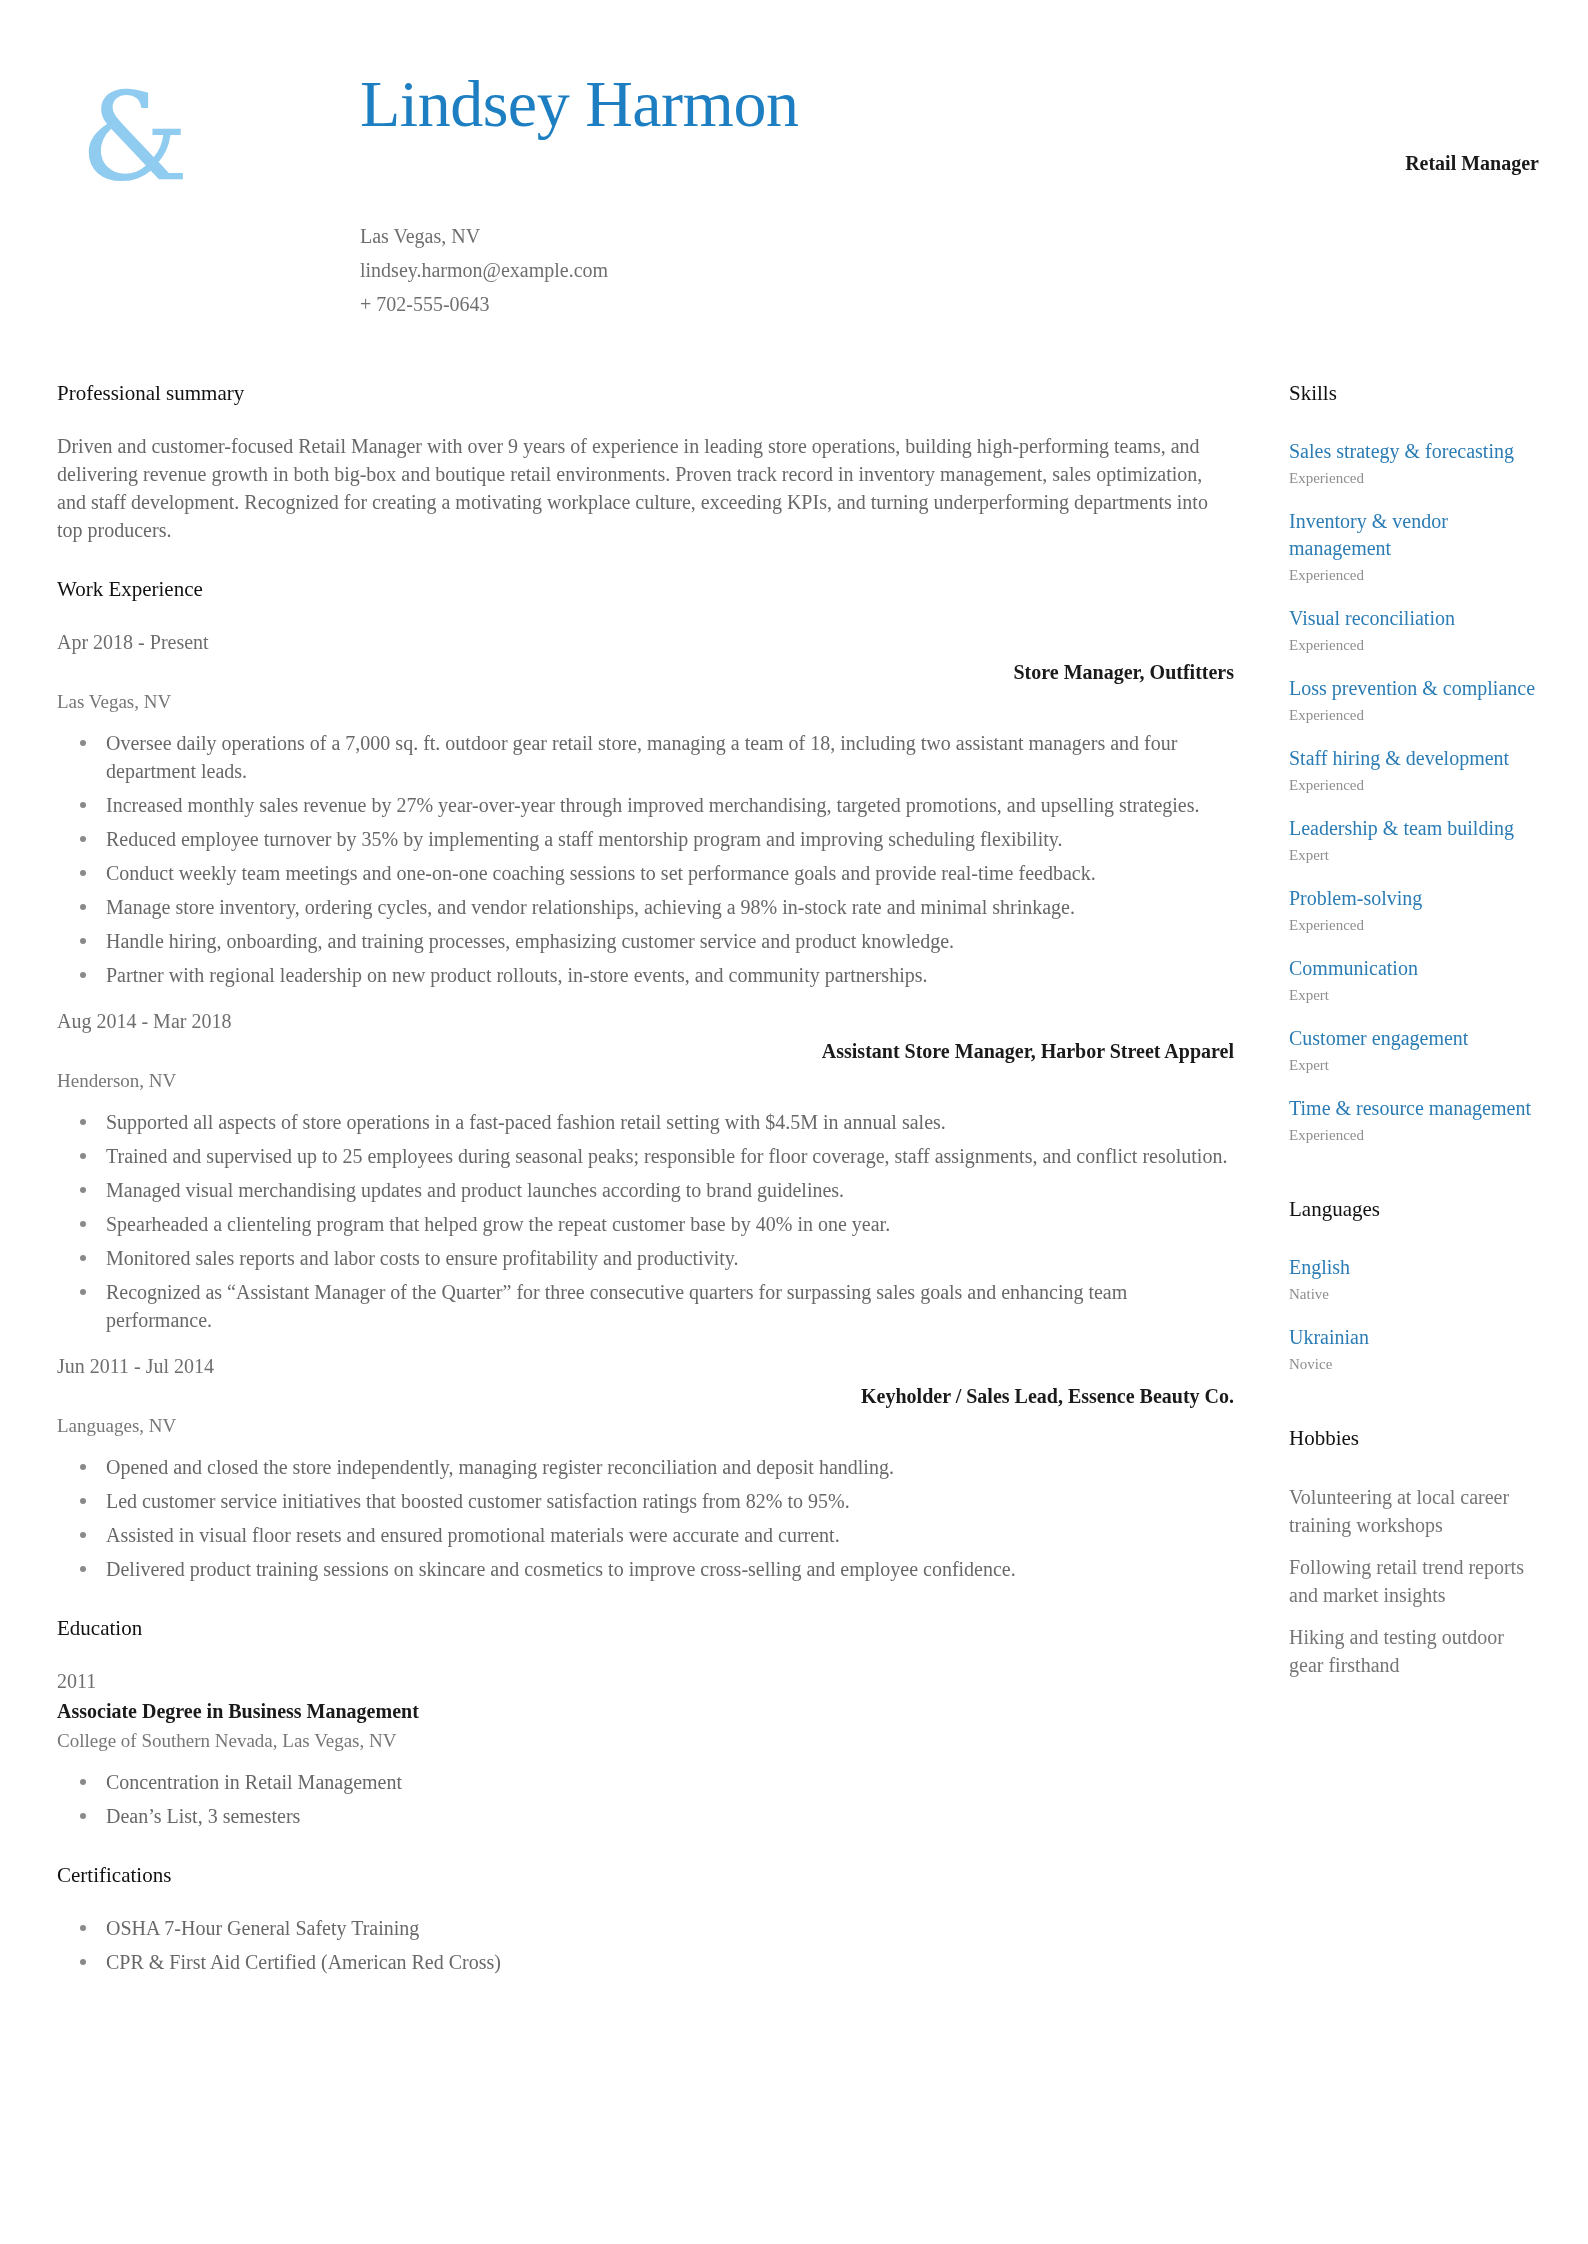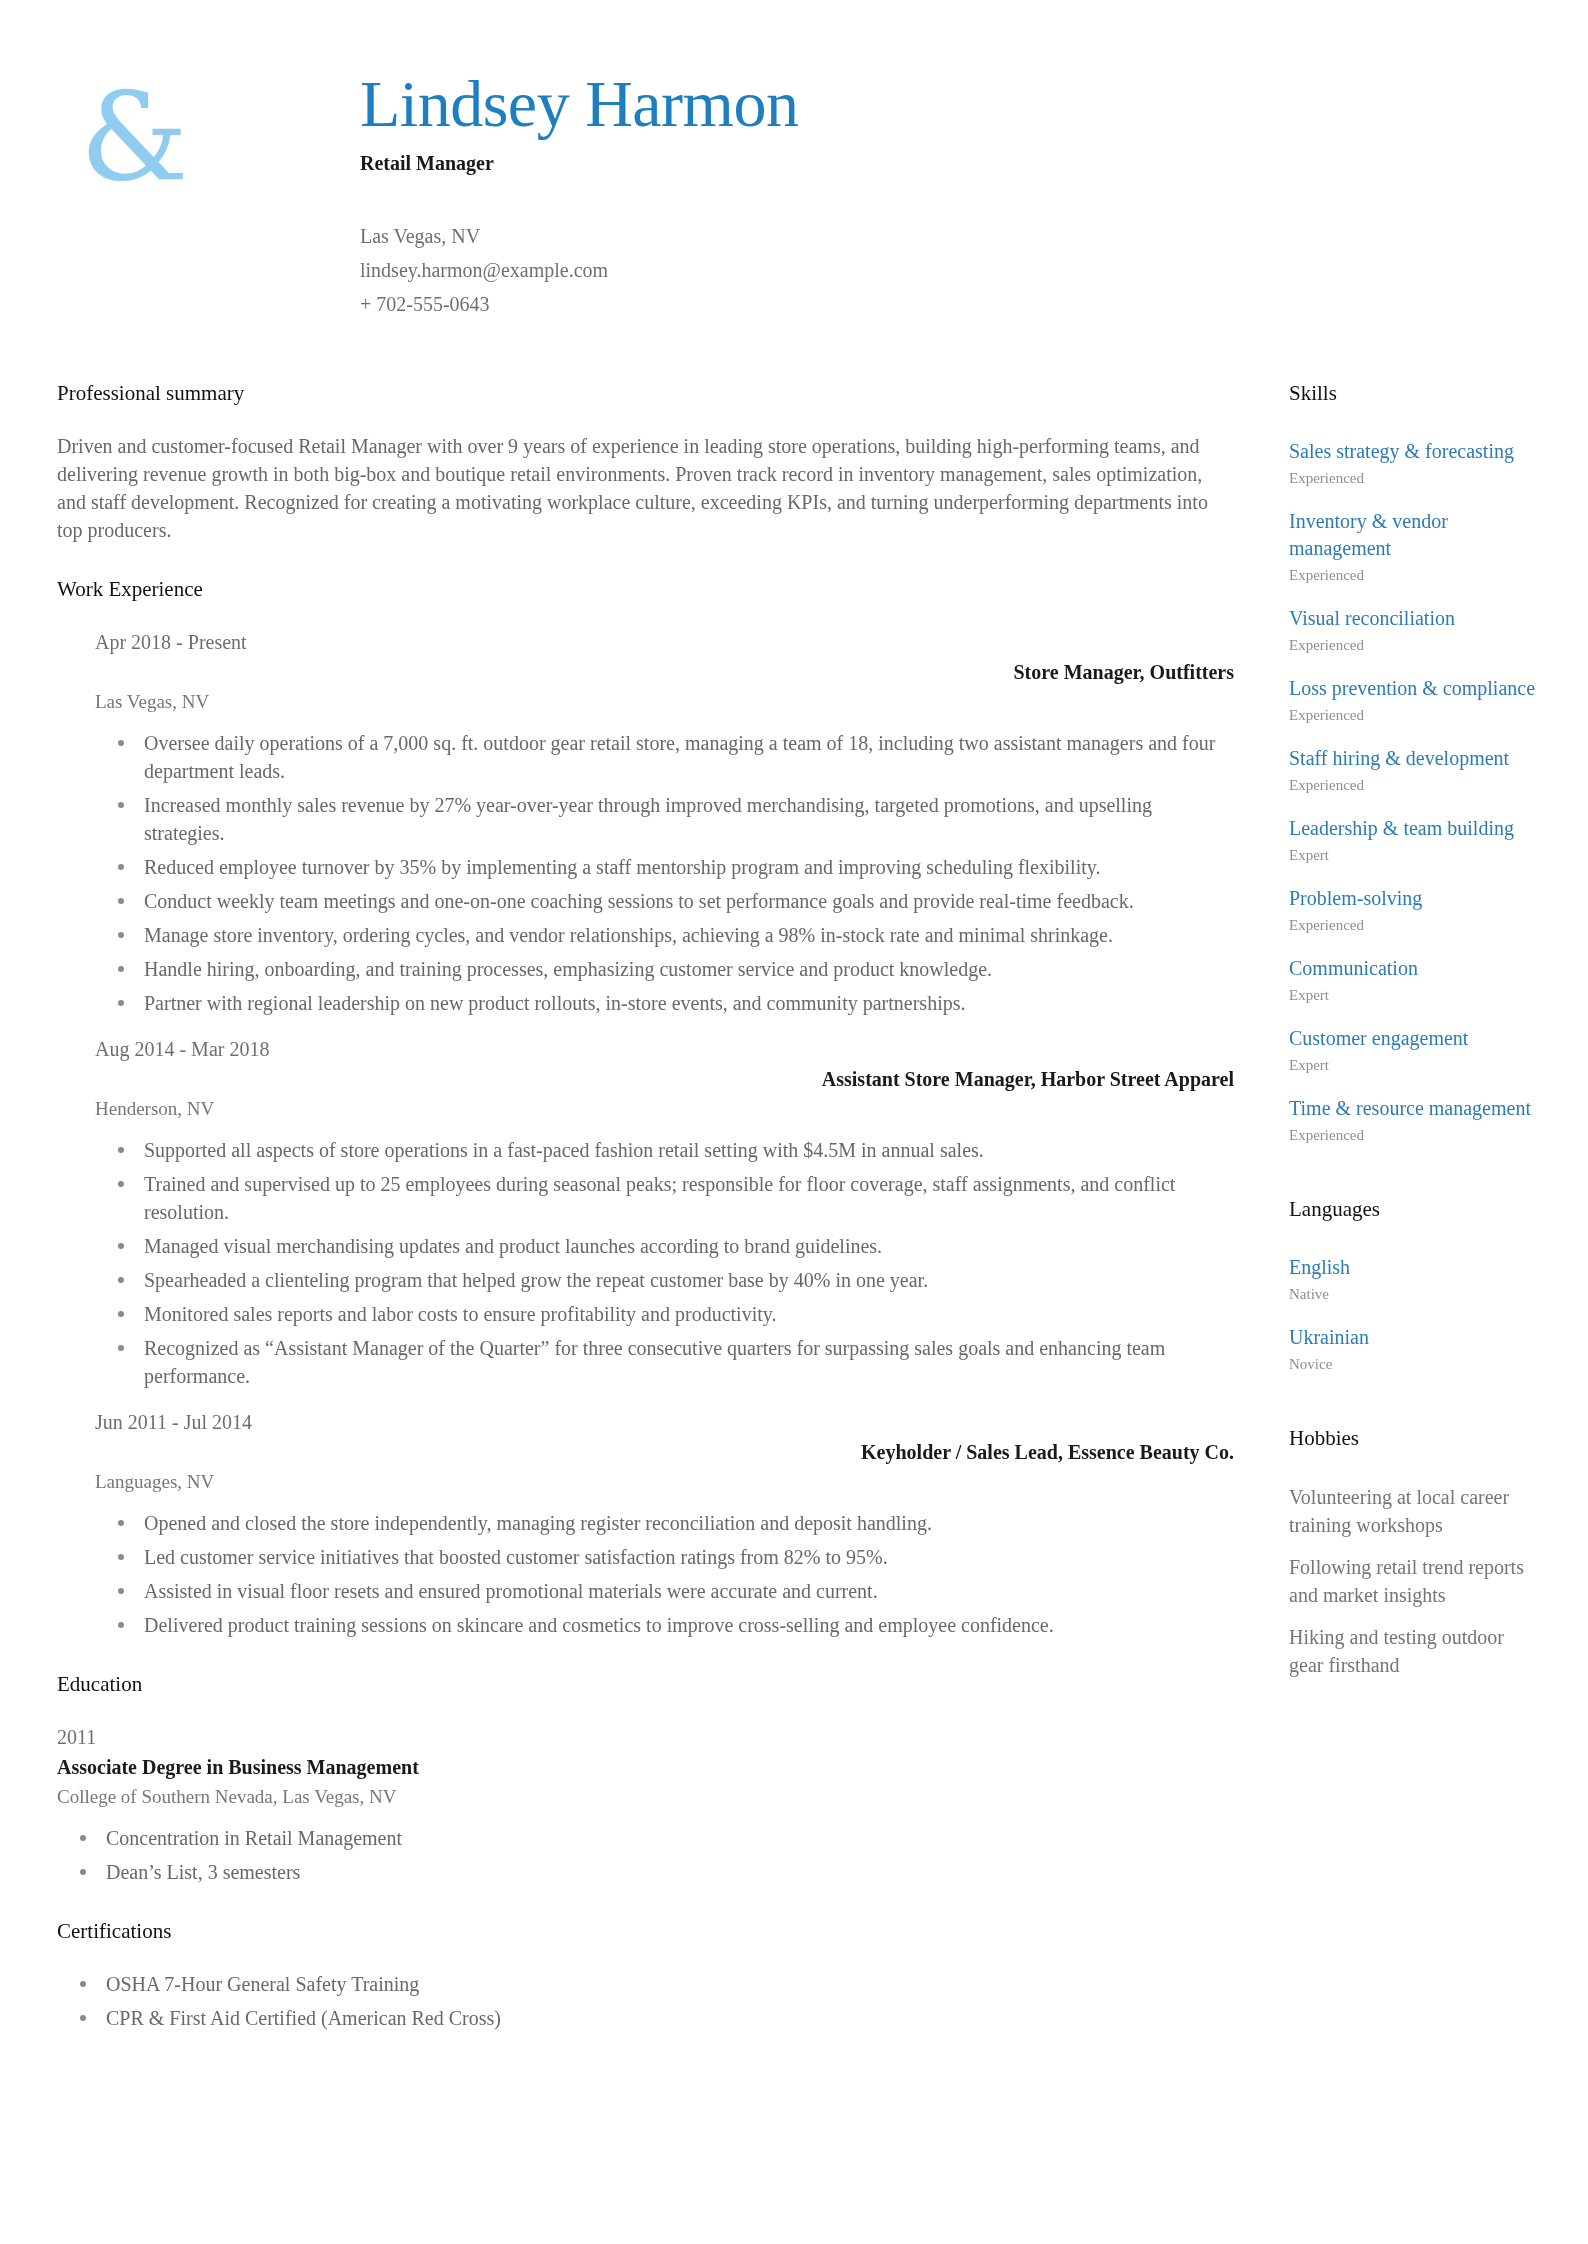--- a/index.html
+++ b/index.html
@@ -31,20 +31,21 @@
     line-height: 1.1;
     color: #1d7fc1;
     letter-spacing: -0.5px;
   }
   .job-title-line {
     margin-top: 8px;
     font-size: 20px;
     font-weight: 700;
     line-height: 28px;
     color: #1a1a1a;
+    text-align: right;
   }
   .contact { margin-top: 42px; }
   .contact div {
     font-size: 20px;
     line-height: 34px;
     color: #6f6f6f;
   }
   
   .columns { display: flex; margin-top: 57px; }
   .main { flex: 1 1 auto; margin-right: 55px; font-size: 20px; }
@@ -52,21 +53,21 @@
   h2.section-heading {
     font-size: 21px;
     font-weight: 400;
     color: #111111;
     line-height: 30px;
     margin: 30px 0 24px 0;
   }
   section.first h2.section-heading { margin-top: 0; }
   .summary-text { color: #686868; line-height: 28px; }
   
-  .job { margin-bottom: 18px; margin-left: 38px; }
+  .job { margin-bottom: 18px; }
   .job-dates { color: #6e6e6e; line-height: 28px; margin-bottom: 2px; }
   .job-title { font-weight: 700; color: #1a1a1a; line-height: 28px; margin-bottom: 2px; text-align: right; }
   .job-location { color: #777777; font-size: 19px; line-height: 27px; margin-bottom: 14px; }
   
   ul.bullets { list-style: none; margin: 0; padding: 0 0 0 23px; }
   ul.bullets li {
     position: relative;
     padding-left: 26px;
     margin-bottom: 6px;
     line-height: 28px;

